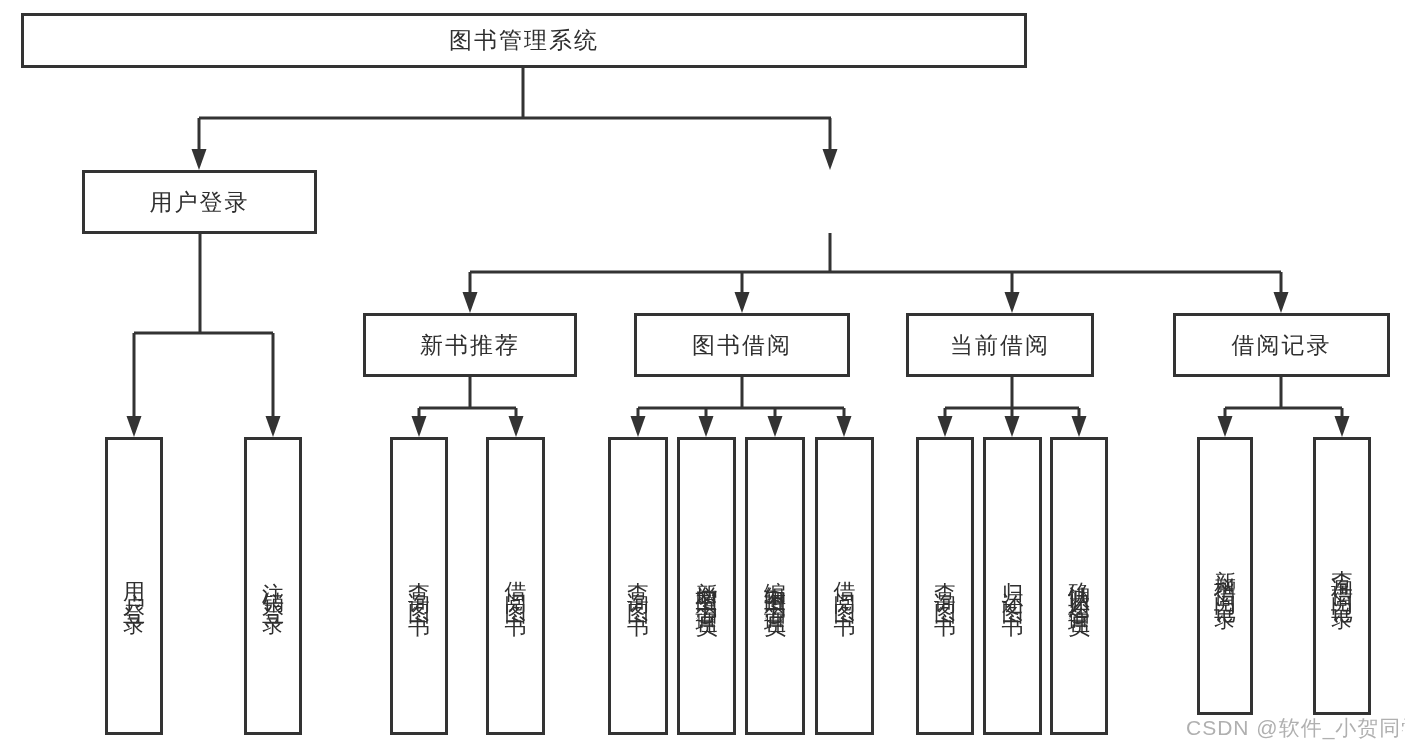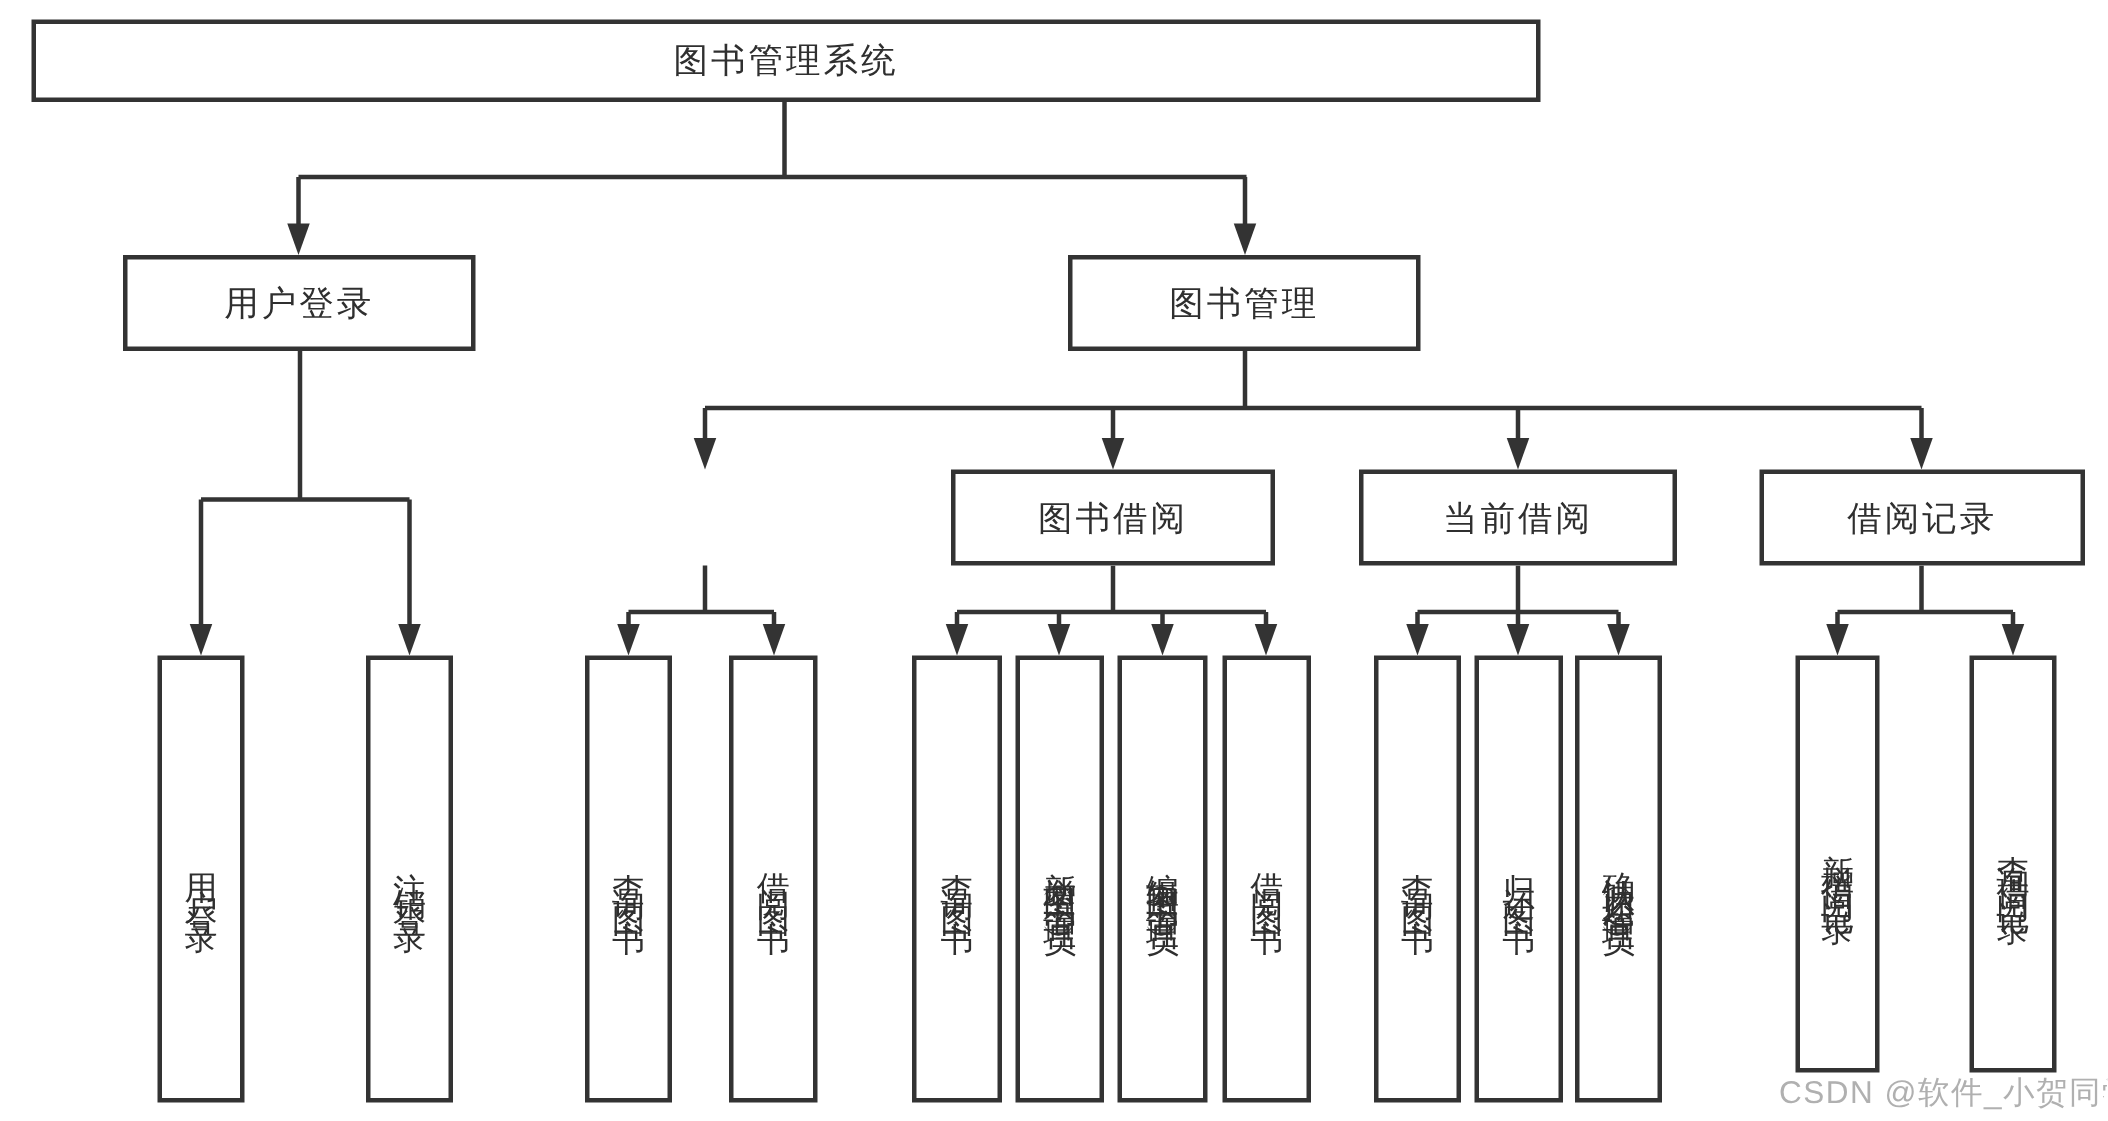--- a/index.html
+++ b/index.html
@@ -118,28 +118,28 @@
     </g>
   </svg>
 
   <div class="node hbox" style="left:21px; top:13px; width:1006px; height:55px;">
     <span>图书管理系统</span>
   </div>
 
   <div class="node hbox" style="left:82px; top:170px; width:235px; height:64px;">
     <span>用户登录</span>
   </div>
-  <div class="node hbox" style="left:712px; top:170px; width:235px; height:64px;">
-    <span>图书管理</span>
+
+  <div class="node hbox" style="left:363px; top:313px; width:214px; height:64px;">
+    <span>新书推荐</span>
   </div>
-
   <div class="node hbox" style="left:634px; top:313px; width:216px; height:64px;justify-content:center;">
     <span>图书借阅</span>
   </div>
-  <div class="node hbox" style="left:906px; top:313px; width:212px; height:64px;align-items:center;">
+  <div class="node hbox" style="left:906px; top:313px; width:188px; height:64px;align-items:center;">
     <span>当前借阅</span>
   </div>
   <div class="node hbox" style="left:1173px; top:313px; width:217px; height:64px;">
     <span>借阅记录</span>
   </div>
 
   <div class="node vbox" style="left:105px; top:437px; width:58px; height:298px;">
     <span>用户登录</span>
   </div>
   <div class="node vbox" style="left:244px; top:437px; width:58px; height:298px;">

